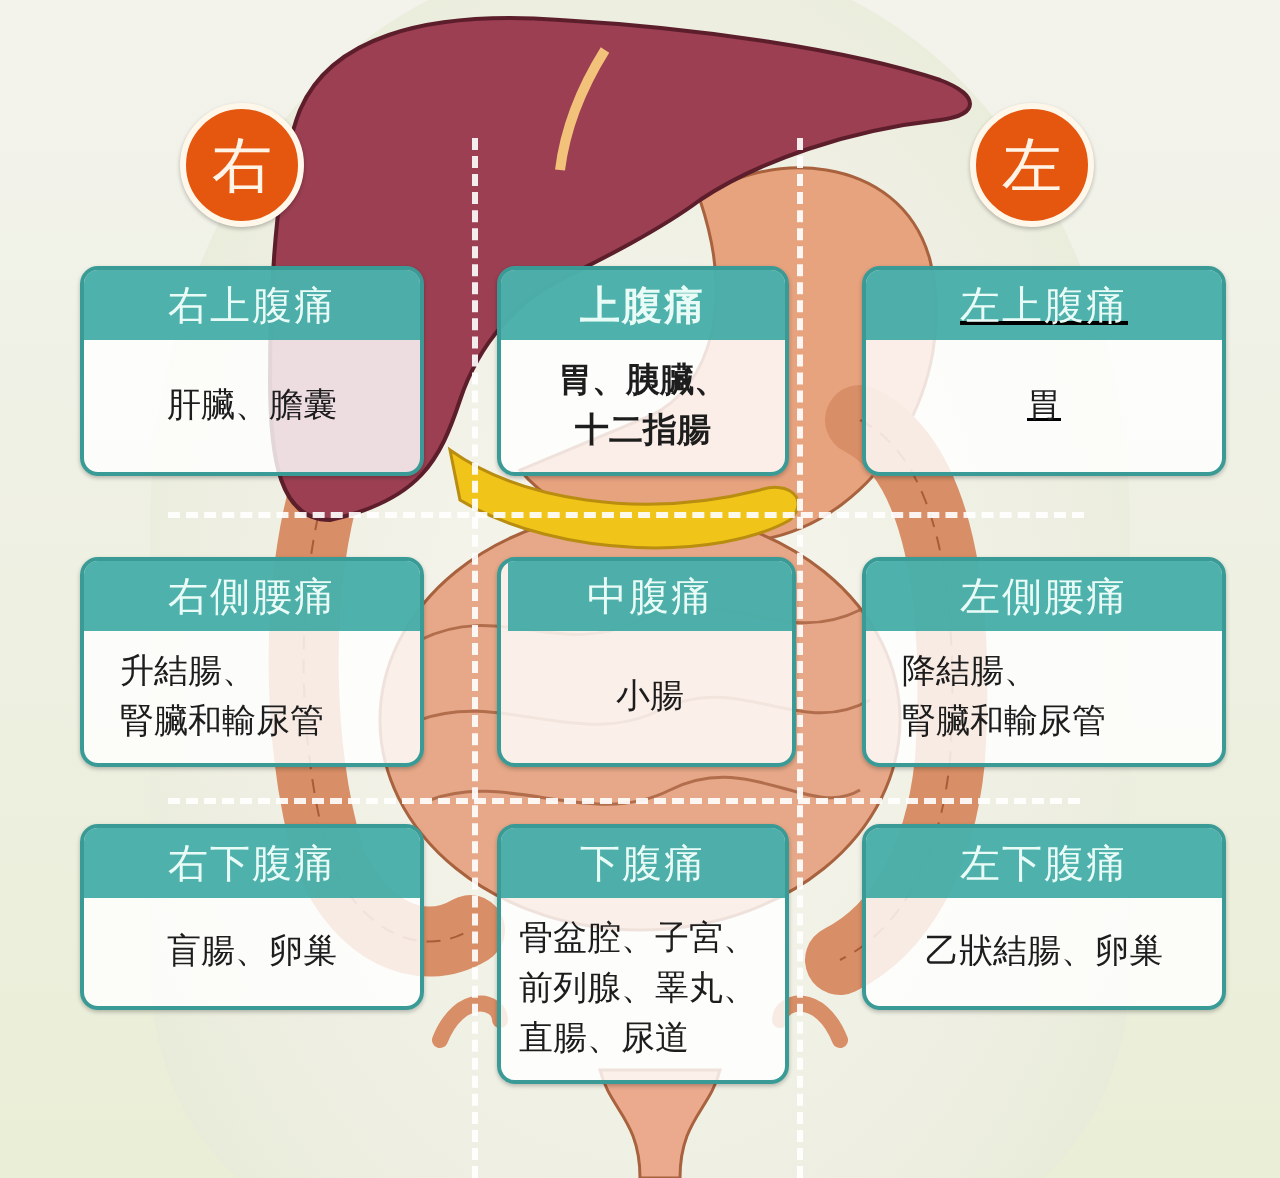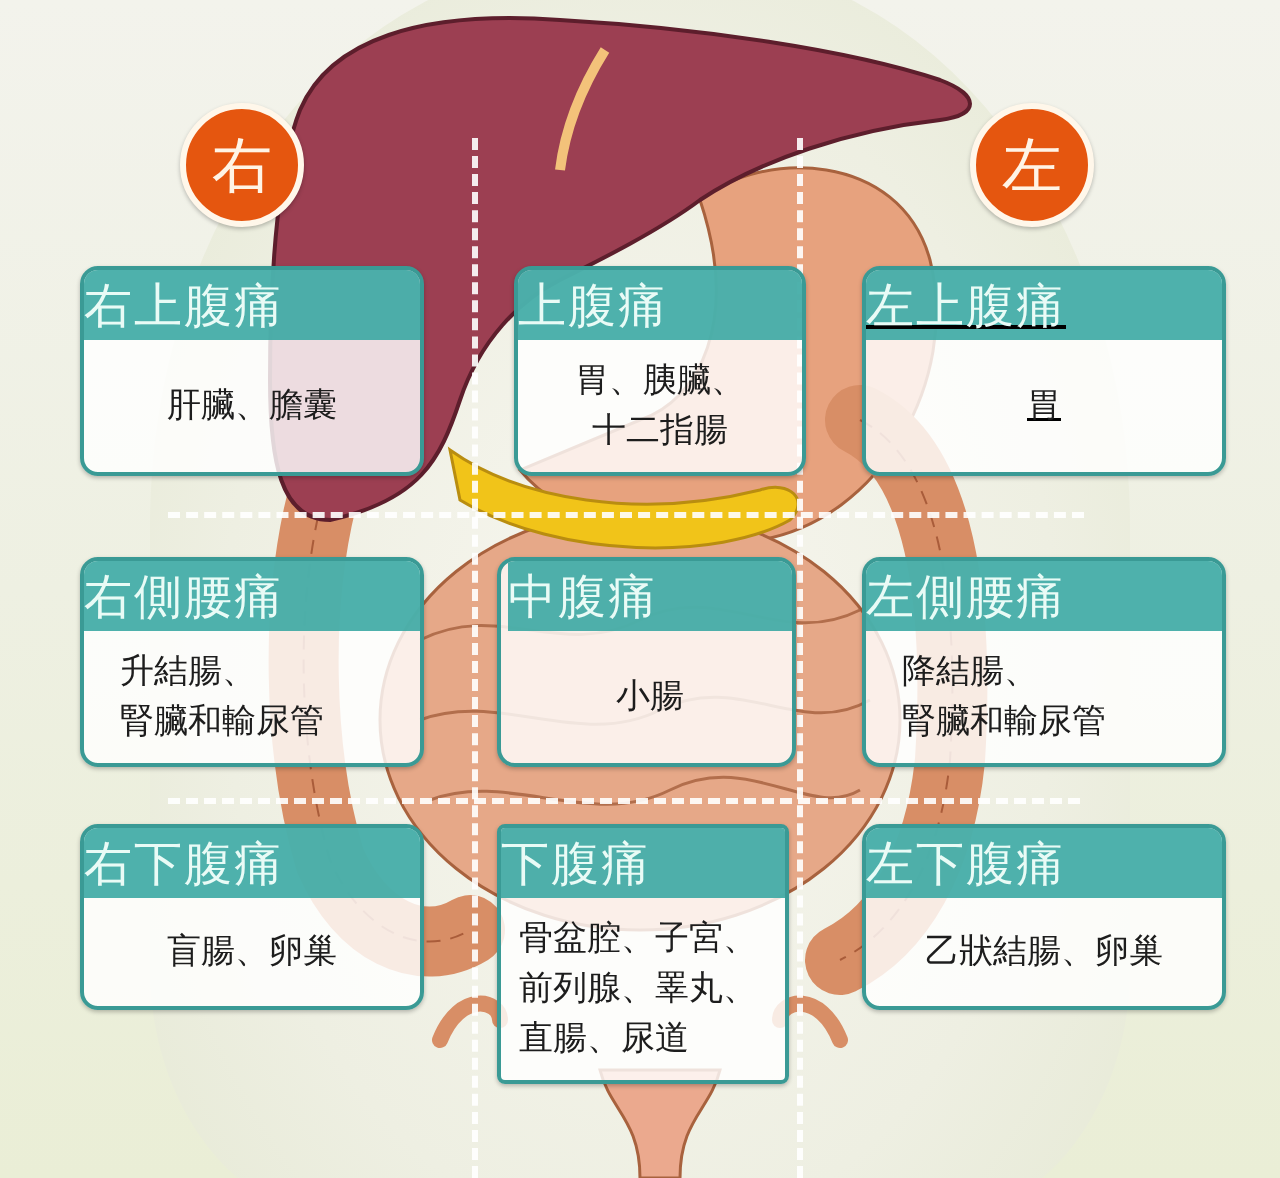--- a/index.html
+++ b/index.html
@@ -14,21 +14,21 @@
   .dash-v { position:absolute; width:0; border-left:6px dashed rgba(255,255,255,0.9); }
   .dash-h { position:absolute; height:0; border-top:6px dashed rgba(255,255,255,0.9); }
   .badge { position:absolute; width:112px; height:112px; border-radius:50%;
     background:#e5560f; border:6px solid #fff7ea; box-shadow:0 2px 4px rgba(0,0,0,0.25);
     color:#fff4e6; font-size:60px; display:flex; align-items:center; justify-content:center;
     line-height:1; }
   .card { position:absolute; border-radius:18px; overflow:hidden;
     border:4px solid #3a9a95; box-shadow:0 2px 4px rgba(0,0,0,0.25);
     background: rgba(255,255,255,0.82); }
   .card-head { background: rgba(53,166,160,0.88); color:#e9fbf6;
-    font-size:48px; height:70px; line-height:70px; letter-spacing:2px; }
+    font-size:40px; text-align:center; height:70px; line-height:70px; letter-spacing:2px; }
   .card-body { display:flex; align-items:center; justify-content:center; text-align:center;
     color:#1d1d1d; font-size:34px; line-height:50px; padding:0 14px; box-sizing:border-box; }
   .card-body.left { justify-content:center; text-align:left; padding-left:36px; }
   .line { display:block; white-space:nowrap; }
 </style>
 </head>
 <body>
 
 <div class="stage">
   <div class="torso"></div>
@@ -65,21 +65,21 @@
   <div class="badge" style="left:970px; top:103px;">
     <span>左</span>
   </div>
 
   <div class="card" style="left:80px; top:266px; width:336px; height:202px;">
     <div class="card-head">右上腹痛</div>
     <div class="card-body" style="height:128px;">
       <span class="line">肝臟、膽囊</span>
     </div>
   </div>
-  <div class="card" style="left:514px; top:266px; width:284px; height:202px;">
+  <div class="card" style="left:497px; top:266px; width:284px; height:202px;font-weight:bold;">
     <div class="card-head">上腹痛</div>
     <div class="card-body" style="height:128px; flex-direction:column;">
       <span class="line">胃、胰臟、</span>
       <span class="line">十二指腸</span>
     </div>
   </div>
   <div class="card" style="left:862px; top:266px; width:356px; height:202px;text-decoration:underline;">
     <div class="card-head">左上腹痛</div>
     <div class="card-body" style="height:128px;">
       <span class="line">胃</span>
@@ -106,21 +106,21 @@
       <span class="line">腎臟和輸尿管</span>
     </div>
   </div>
 
   <div class="card" style="left:80px; top:824px; width:336px; height:178px;">
     <div class="card-head">右下腹痛</div>
     <div class="card-body" style="height:104px;">
       <span class="line">盲腸、卵巢</span>
     </div>
   </div>
-  <div class="card" style="left:497px; top:824px; width:284px; height:252px;border-radius:8px;">
+  <div class="card" style="left:497px; top:824px; width:284px; height:252px;">
     <div class="card-head">下腹痛</div>
     <div class="card-body left" style="height:178px; flex-direction:column; align-items:flex-start; padding-left:18px;">
       <span class="line">骨盆腔、子宮、</span>
       <span class="line">前列腺、睪丸、</span>
       <span class="line">直腸、尿道</span>
     </div>
   </div>
   <div class="card" style="left:862px; top:824px; width:356px; height:178px;">
     <div class="card-head">左下腹痛</div>
     <div class="card-body" style="height:104px;">

